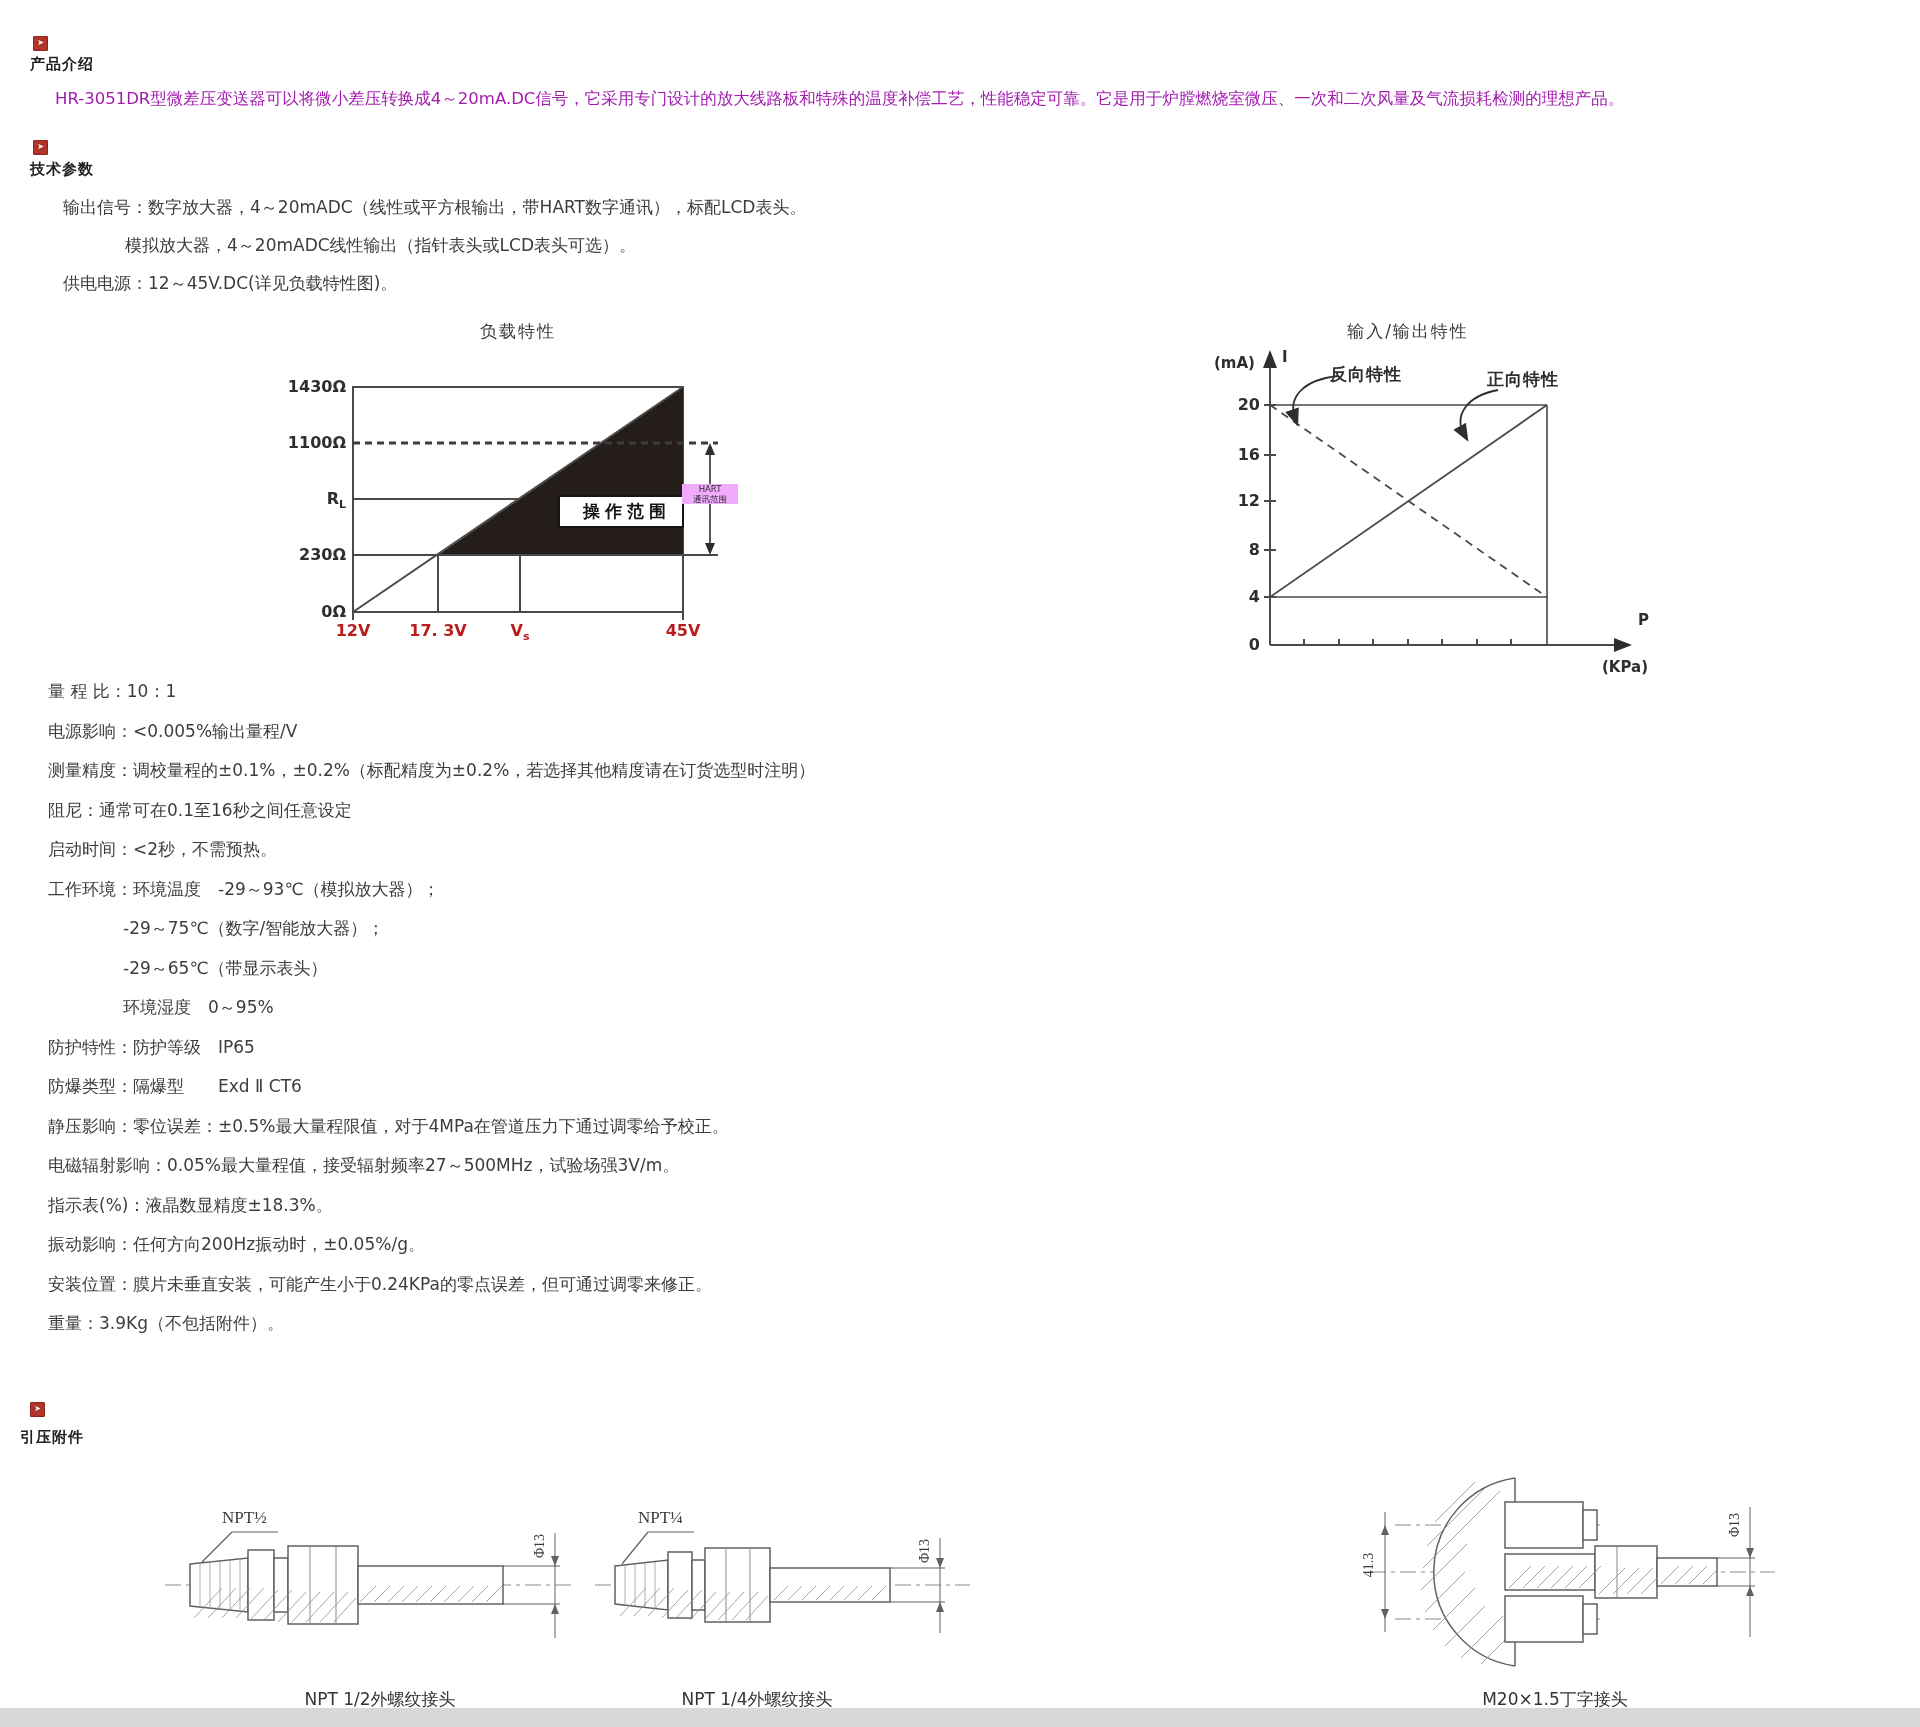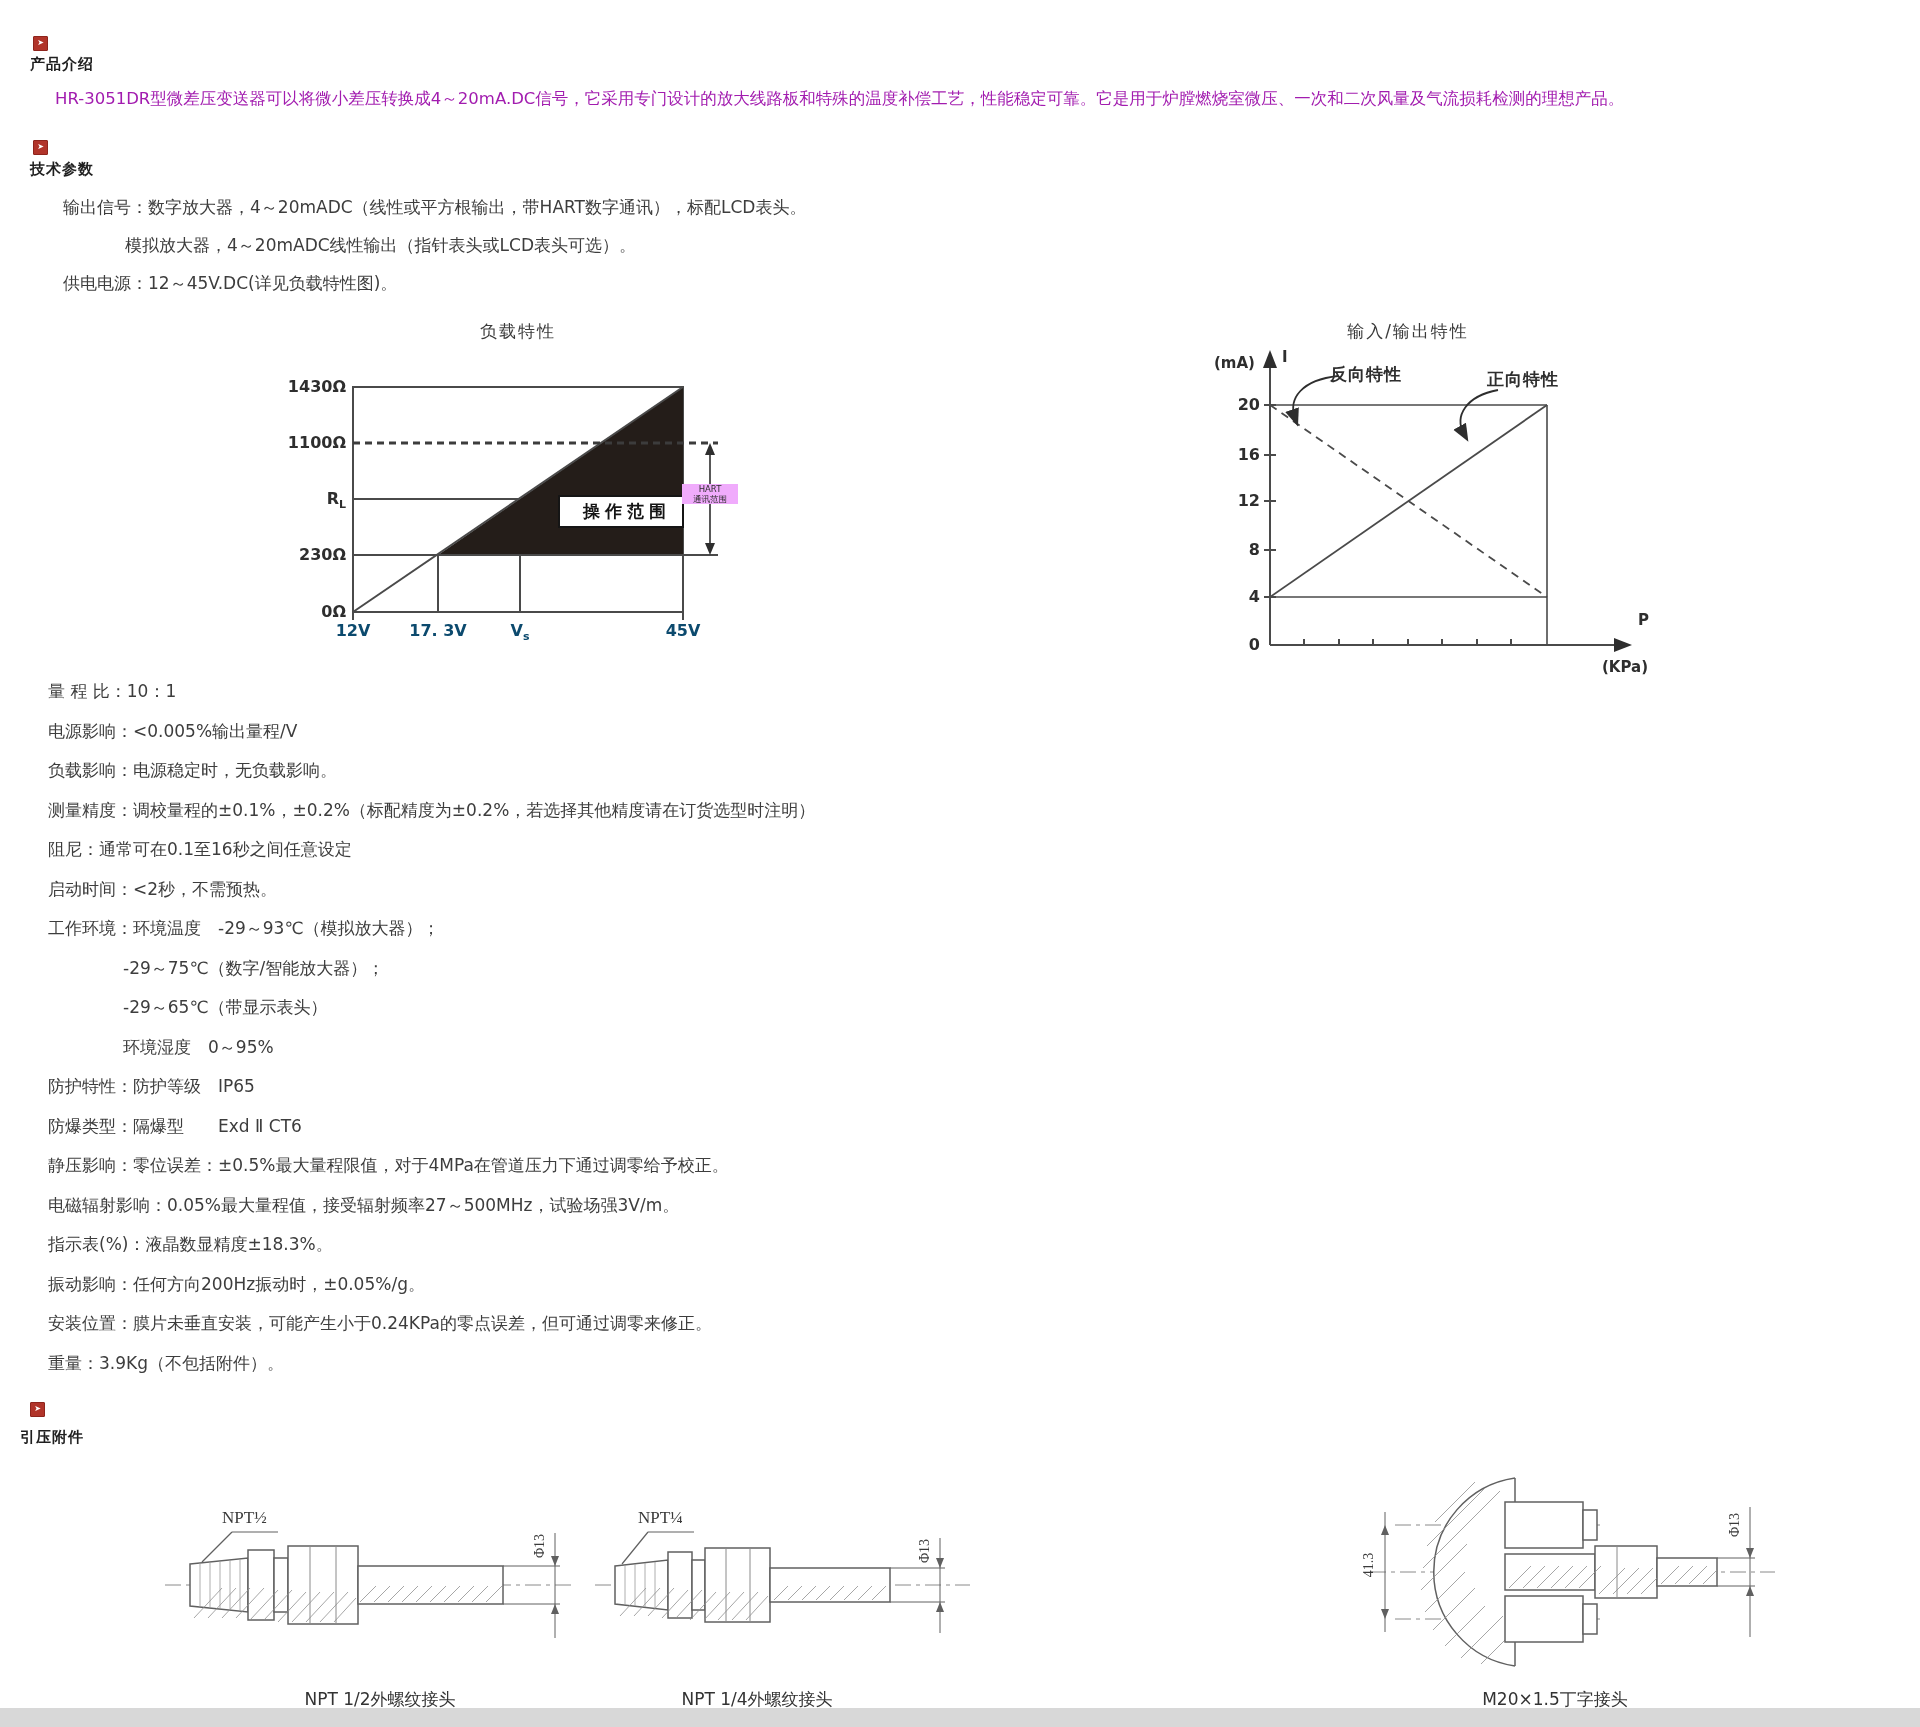--- a/index.html
+++ b/index.html
@@ -7,21 +7,21 @@
   .abs{position:absolute;}
   .marker{width:13px;height:13px;background:#b1342a;border:1px solid #8e241c;color:#fff;font-size:8px;line-height:12px;text-align:center;border-radius:1px;}
   .h-sec{font-size:15px;font-weight:bold;color:#1f1f1f;letter-spacing:1px;}
   .body-par{font-size:16.5px;color:#a21caf;white-space:nowrap;}
   .pline{font-size:17px;color:#3d3d3d;line-height:39.5px;white-space:nowrap;}
   .ind2{padding-left:75px;}
   .params{left:48px;position:absolute;}
   .chart{position:absolute;}
   .chart .title{position:absolute;top:2px;font-size:17px;color:#3a3a3a;text-align:center;letter-spacing:2px;}
   .ylab{position:absolute;text-align:right;font-size:16px;color:#2e2e2e;font-weight:bold;height:24px;line-height:24px;}
-  .xlab{position:absolute;text-align:center;font-size:16px;color:#0c4a6e;font-weight:bold;height:24px;line-height:24px;}
+  .xlab{position:absolute;text-align:center;font-size:16px;color:#b91c1c;font-weight:bold;height:24px;line-height:24px;}
   .ylab sub,.xlab sub{font-size:11px;}
   .opbox{position:absolute;background:#ffffff;border:2px solid #151515;color:#151515;font-weight:bold;font-size:17px;letter-spacing:5px;text-align:center;line-height:29px;}
   .hartlab{position:absolute;font-size:8.5px;line-height:10px;color:#2e2e2e;text-align:center;background:#f0abfc;}
   .anno{position:absolute;font-size:17px;font-weight:bold;color:#2e2e2e;letter-spacing:1px;}
   .axsym{position:absolute;font-size:15px;font-weight:bold;color:#2e2e2e;}
   .serif{font-family:"Liberation Serif","DejaVu Serif",serif;}
   .callout{position:absolute;font-size:17px;color:#3a3a3a;}
   .dimrot{position:absolute;font-size:14px;color:#3a3a3a;transform:rotate(-90deg);transform-origin:center;}
   .caption{position:absolute;font-size:17px;color:#333;text-align:center;}
   .footerbar{position:absolute;left:0;top:1708px;width:1920px;height:19px;background:#d8d8d8;}
@@ -140,21 +140,20 @@
   <div class="ylab" style="left:10px;width:60px;top:267px;">4</div>
   <div class="ylab" style="left:10px;width:60px;top:315px;">0</div>
 
   <div class="anno" style="left:140px;top:45px;">反向特性</div>
   <div class="anno" style="left:297px;top:50px;">正向特性</div>
 </div>
 
 <div class="params" style="top:672px;">
   <div class="pline">量 程 比：10：1</div>
   <div class="pline">电源影响：&lt;0.005%输出量程/V</div>
-  <div class="pline">负载影响：电源稳定时，无负载影响。</div>
   <div class="pline">测量精度：调校量程的±0.1%，±0.2%（标配精度为±0.2%，若选择其他精度请在订货选型时注明）</div>
   <div class="pline">阻尼：通常可在0.1至16秒之间任意设定</div>
   <div class="pline">启动时间：&lt;2秒，不需预热。</div>
   <div class="pline">工作环境：环境温度　-29～93℃（模拟放大器）；</div>
   <div class="pline ind2">-29～75℃（数字/智能放大器）；</div>
   <div class="pline ind2">-29～65℃（带显示表头）</div>
   <div class="pline ind2">环境湿度　0～95%</div>
   <div class="pline">防护特性：防护等级　IP65</div>
   <div class="pline">防爆类型：隔爆型　　Exd Ⅱ CT6</div>
   <div class="pline">静压影响：零位误差：±0.5%最大量程限值，对于4MPa在管道压力下通过调零给予校正。</div>

